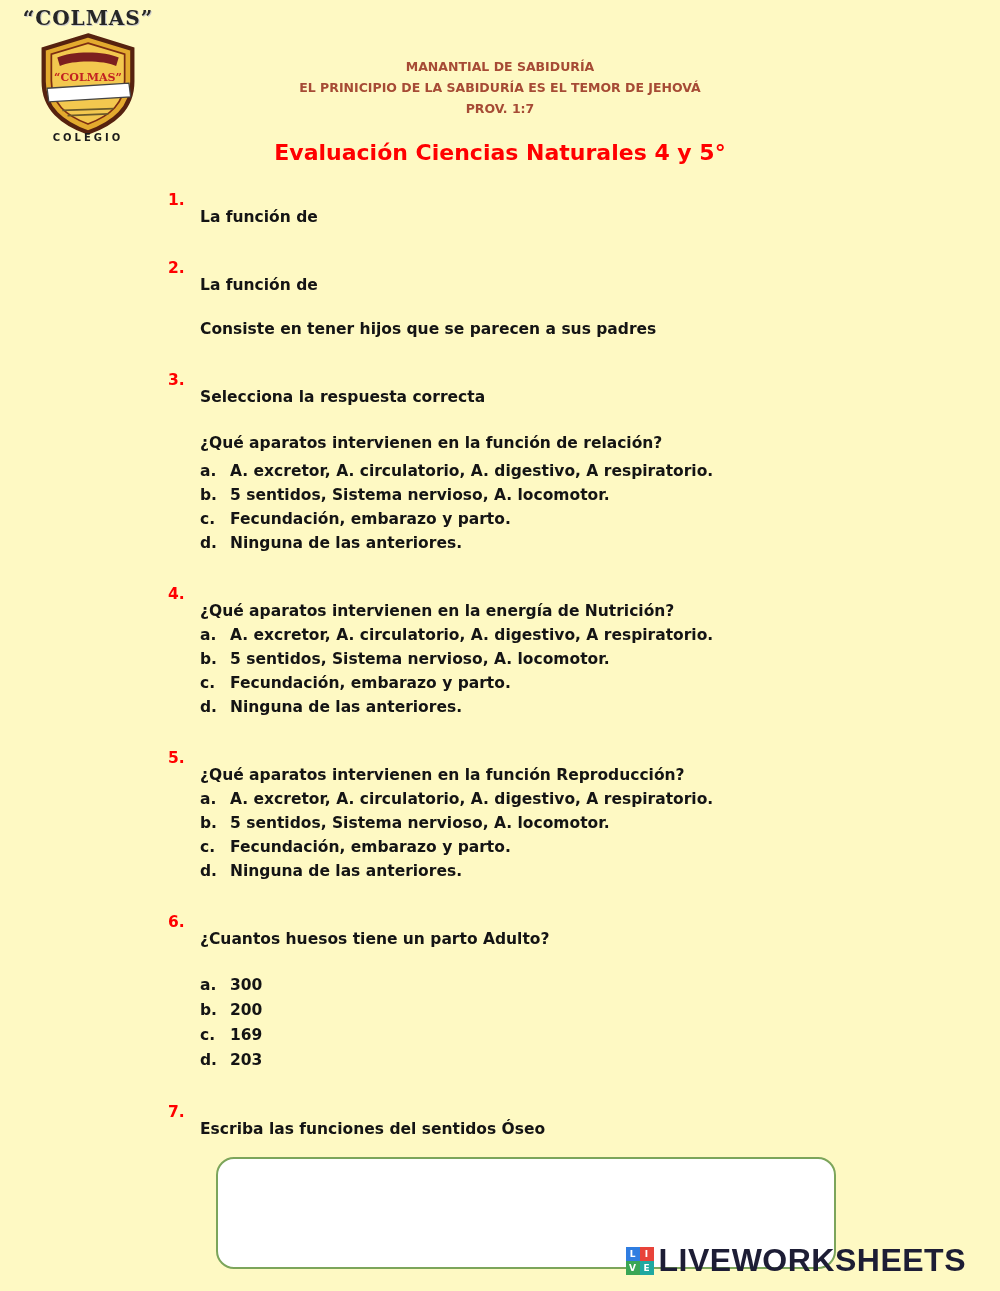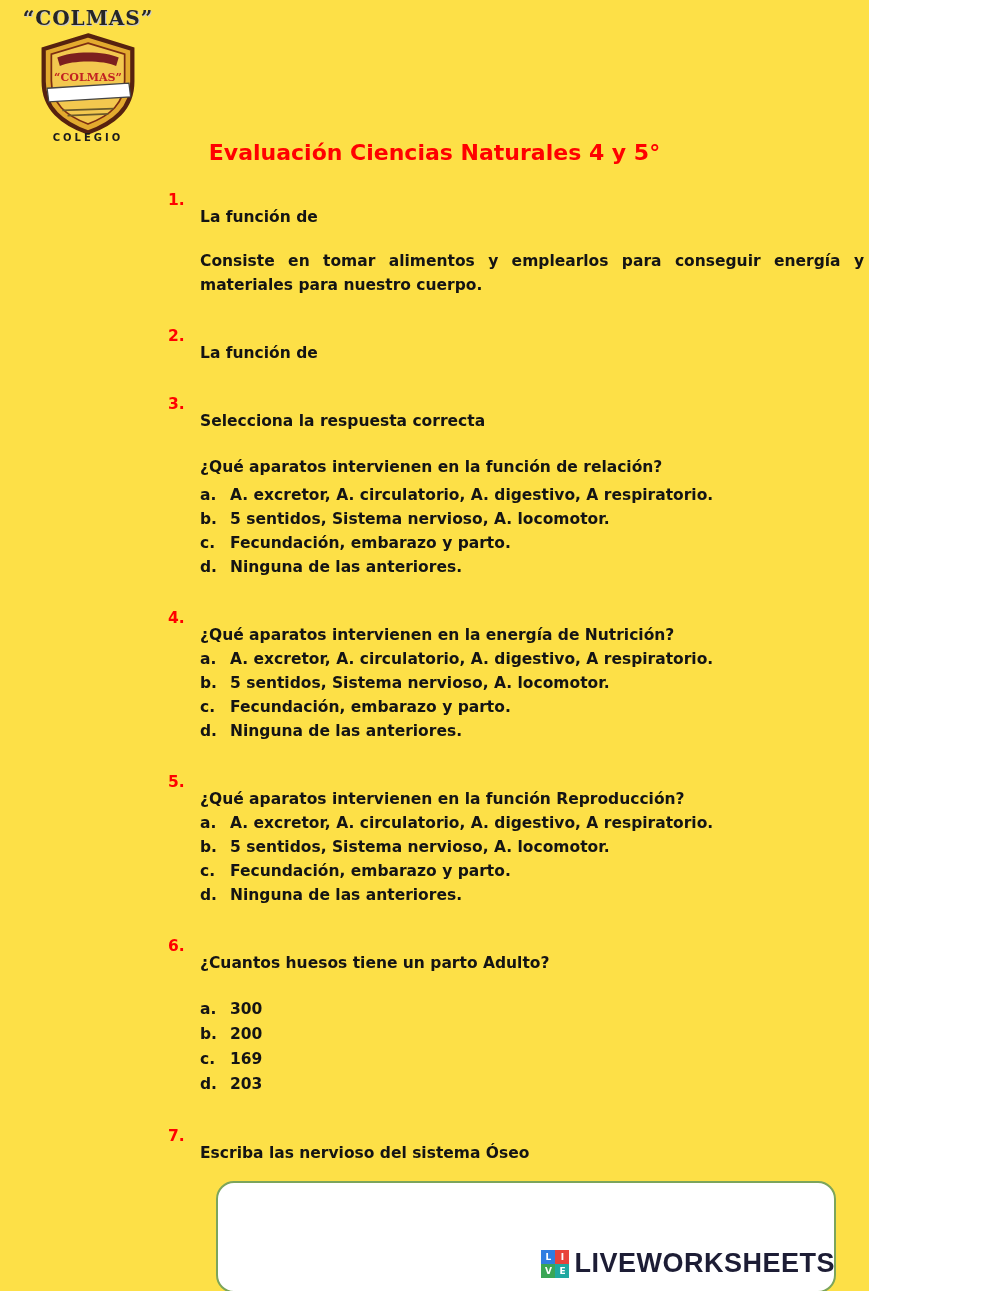--- a/index.html
+++ b/index.html
@@ -1,21 +1,21 @@
 <!DOCTYPE html>
 <html><head>
 <meta charset="utf-8">
 <style>
   * { margin: 0; padding: 0; box-sizing: border-box; }
   html, body { background: #ffffff; }
   body {
     width: 1000px; height: 1291px;
     font-family: "DejaVu Sans", sans-serif;
   }
-  .page { position: relative; width: 869px; height: 1291px; background: #fde047; overflow: hidden; }
+  .page { position: relative; width: 1000px; height: 1291px; background: #fef9c3; overflow: hidden; }
 
   
   .crest { position: absolute; left: 12px; top: 6px; width: 152px; text-align: center; }
   .crest-title {
     font-family: "DejaVu Serif", serif; font-weight: bold; font-size: 20px;
     color: #262626; letter-spacing: 1px; text-shadow: 1px 1px 0 #c9c9c9;
     white-space: nowrap;
   }
   .crest-shield { display: block; margin: 2px auto 0; }
   .crest-badge { font-size: 13px; font-weight: bold; fill: #c22222; font-family: "DejaVu Serif", serif; }
@@ -67,21 +67,21 @@
     width: 28px; height: 28px; display: grid;
     grid-template-columns: 14px 14px; grid-template-rows: 14px 14px;
   }
   .sq { display: flex; align-items: center; justify-content: center; font-size: 9px; font-weight: bold; color: #fff; }
   .sq-l { background: #2f7de1; }
   .sq-i { background: #e8433a; }
   .sq-v { background: #3aa655; }
   .sq-e { background: #1fa8a0; }
   .lw-word {
     font-family: "Liberation Sans", sans-serif;
-    font-size: 27px; font-weight: 800; color: #1d1d35; letter-spacing: 0.5px;
+    font-size: 32px; font-weight: 800; color: #1d1d35; letter-spacing: 0.5px;
   }
 </style>
 </head>
 <body>
 
 <div class="page">
 
   <div class="crest">
     <div class="crest-title">“COLMAS”</div>
     <svg class="crest-shield" viewBox="0 0 120 122" width="116" height="104" aria-hidden="true">
@@ -89,38 +89,43 @@
       <path d="M60 13 L103 26 V57 C103 84 86 98 60 108 C34 98 17 84 17 57 V26 Z" fill="#f3c84f" stroke="#7c2d12" stroke-width="2"></path>
       <path d="M24 30 C40 22 80 22 96 30 L93 40 C78 33 42 33 27 40 Z" fill="#7c1f1f"></path>
       <text class="crest-badge" x="60" y="58" text-anchor="middle">“COLMAS”</text>
       <polygon points="12,66 108,60 110,76 14,82" fill="#ffffff" stroke="#444" stroke-width="1.5"></polygon>
       <line x1="30" y1="92" x2="90" y2="90" stroke="#6b5a2a" stroke-width="2"></line>
       <line x1="36" y1="98" x2="84" y2="96" stroke="#6b5a2a" stroke-width="2"></line>
     </svg>
     <div class="crest-colegio">COLEGIO</div>
   </div>
 
+  <div class="header">
+    <div class="header-line">MANANTIAL DE SABIDURÍA</div>
+    <div class="header-line">EL PRINICIPIO DE LA SABIDURÍA ES EL TEMOR DE JEHOVÁ</div>
+    <div class="header-line">PROV. 1:7</div>
+  </div>
 
   <div class="title">Evaluación Ciencias Naturales 4 y 5°</div>
 
   <div class="content">
 
     <div class="q">
       <div class="q-head">
         <span class="q-num">1.</span>
         <span class="q-prompt">La función de</span>
       </div>
-      <p class="q-para justify">Consiste en tomar alimentos y emplearlos para conseguir energía y materiales para nuestro cuerpo.</p>
     </div>
 
     <div class="q">
       <div class="q-head">
         <span class="q-num">2.</span>
         <span class="q-prompt">La función de</span>
       </div>
+      <p class="q-para">Consiste en tener hijos que se parecen a sus padres</p>
     </div>
 
     <div class="q">
       <div class="q-head">
         <span class="q-num">3.</span>
         <span class="q-prompt">Selecciona la respuesta correcta</span>
       </div>
       <div class="q-sub">¿Qué aparatos intervienen en la función de relación?</div>
       <div class="opts">
         <div class="opt">
@@ -213,21 +218,21 @@
         <div class="opt">
           <span class="opt-letter">d.</span>
           <span class="opt-text">203</span>
         </div>
       </div>
     </div>
 
     <div class="q">
       <div class="q-head">
         <span class="q-num">7.</span>
-        <span class="q-prompt">Escriba las nervioso del sistema Óseo</span>
+        <span class="q-prompt">Escriba las funciones del sentidos Óseo</span>
       </div>
       <div class="answer-box"></div>
     </div>
 
   </div>
 
   <div class="footer">
     <div class="lw-icon">
       <span class="sq sq-l">L</span>
       <span class="sq sq-i">I</span>

